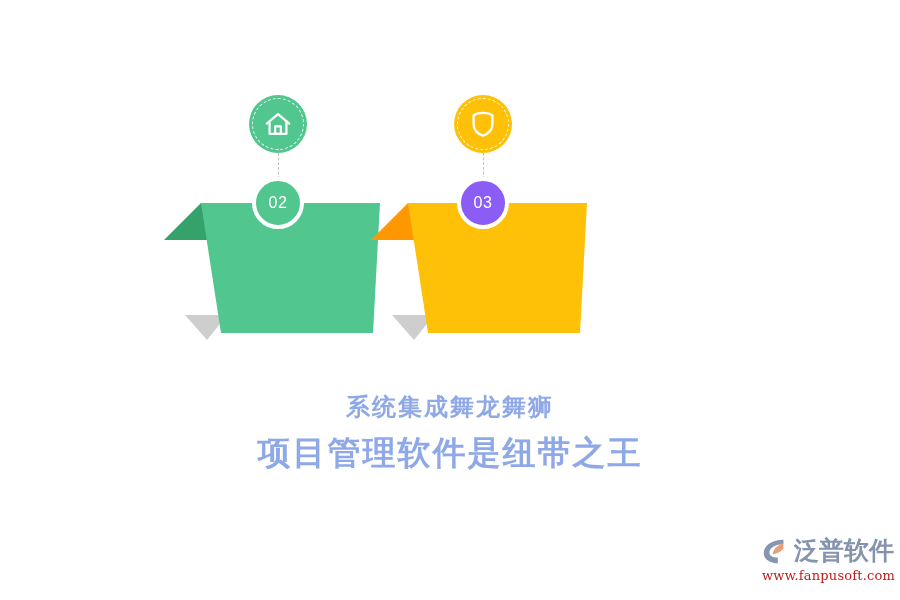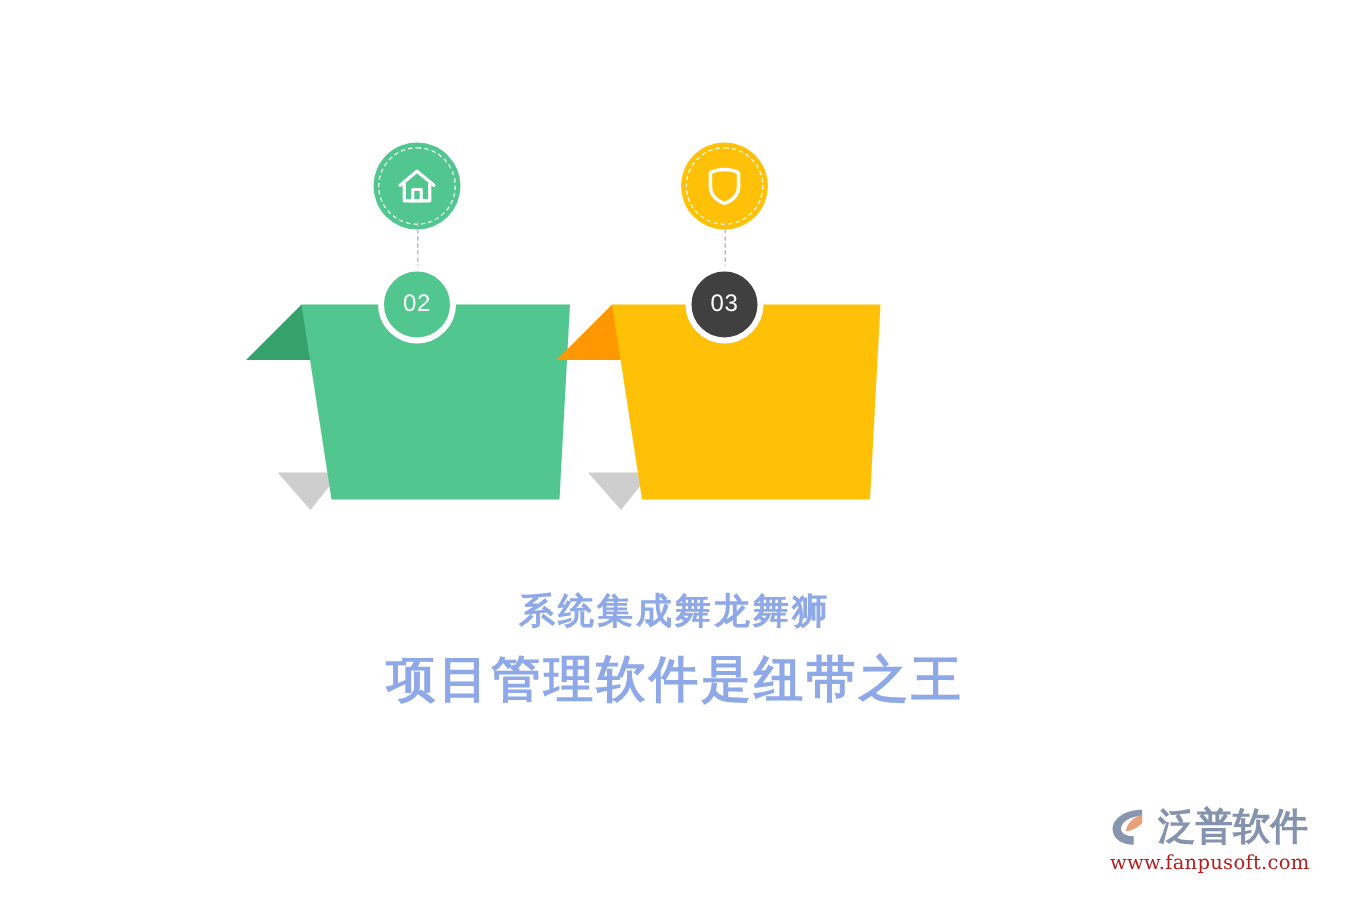--- a/index.html
+++ b/index.html
@@ -60,21 +60,21 @@
     box-sizing: border-box;
     display: flex;
     align-items: center;
     justify-content: center;
     color: #ffffff;
     font-size: 16px;
     letter-spacing: 0.5px;
     font-family: "Liberation Sans", sans-serif;
   }
   .card-group.green .step-badge { left: 107px; top: 177px; background: #52C68F; }
-  .card-group.amber .step-badge { left: 105px; top: 177px; background: #404040; }
+  .card-group.amber .step-badge { left: 105px; top: 177px; background: #8b5cf6; }
 
   
   .connector {
     position: absolute;
     width: 0;
     border-left: 1px dashed #b9c0c4;
     height: 36px;
   }
   .card-group.green .connector { left: 133px; top: 148px; }
   .card-group.amber .connector { left: 131px; top: 148px; }
@@ -125,21 +125,21 @@
     color: #8FA9E8;
     letter-spacing: 2px;
     text-shadow: 1px 1px 0 rgba(255,255,255,0.9);
   }
   .headline .line1 { font-size: 24px; line-height: 46px; }
   .headline .line2 { font-size: 33px; line-height: 46px; }
 
   
   .logo {
     position: absolute;
-    right: 22px;
+    right: 0;
     bottom: 10px;
     width: 140px;
     height: 56px;
   }
   .logo-row {
     position: absolute;
     left: 0;
     top: 2px;
     display: flex;
     align-items: center;

